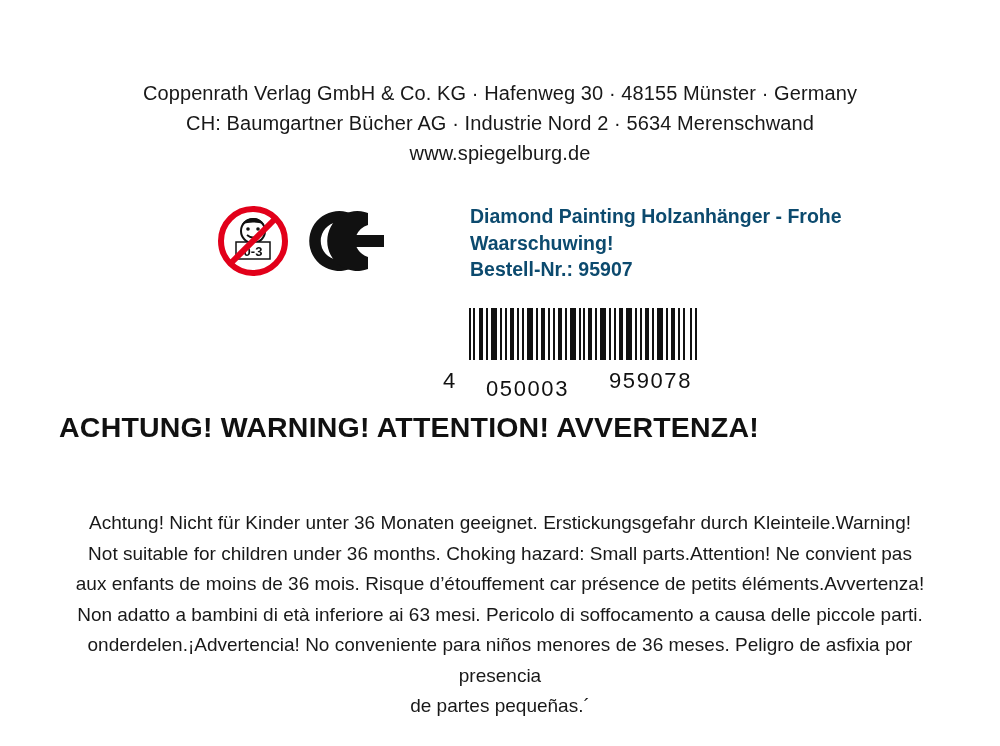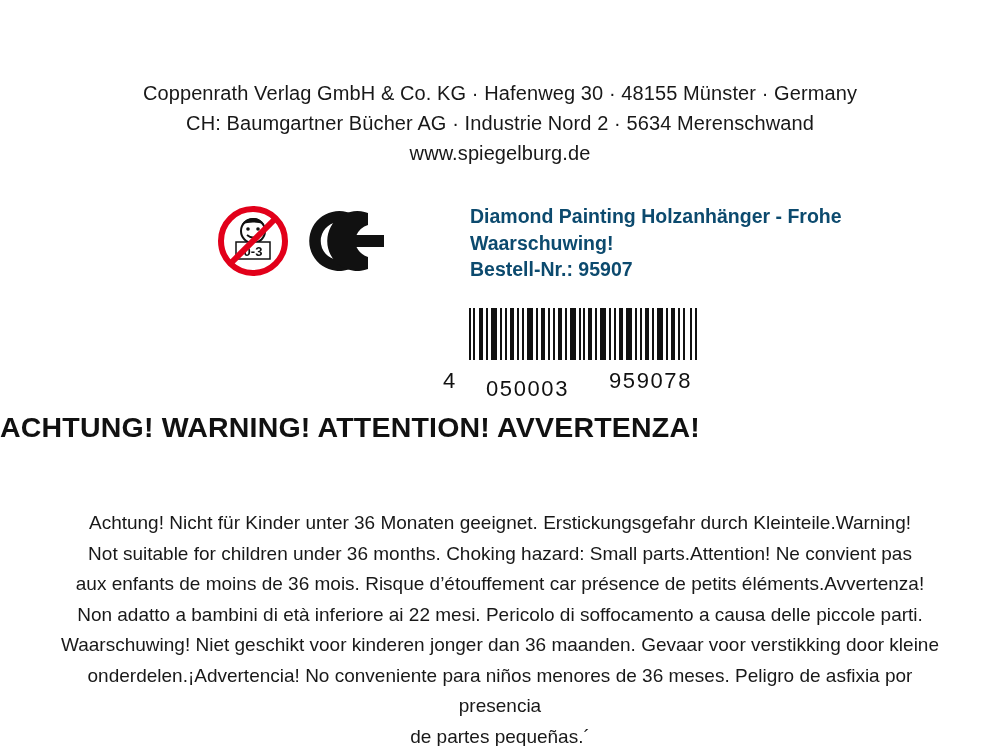--- a/index.html
+++ b/index.html
@@ -121,20 +121,21 @@
     letter-spacing: 1.6px;
     margin-left: 24px;
   }
 
   
   .attention-heading {
     position: absolute;
     top: 408px;
     left: 0;
     width: 818px;
+    text-align: center;
   }
   .attention-heading div {
     font-size: 28.5px;
     font-weight: bold;
     line-height: 38px;
     letter-spacing: 0.2px;
     color: #111111;
     white-space: nowrap;
   }
 
@@ -246,19 +247,18 @@
   </div>
 
   <div class="attention-heading">
     <div>ACHTUNG! WARNING! ATTENTION! AVVERTENZA!</div>
   </div>
 
   <div class="warning-text">
     <div>Achtung! Nicht für Kinder unter 36 Monaten geeignet. Erstickungsgefahr durch Kleinteile.Warning!</div>
     <div>Not suitable for children under 36 months. Choking hazard: Small parts.Attention! Ne convient pas</div>
     <div>aux enfants de moins de 36 mois. Risque d’étouffement car présence de petits éléments.Avvertenza!</div>
-    <div>Non adatto a bambini di età inferiore ai 22 mesi. Pericolo di soffocamento a causa delle piccole parti.</div>
-    <div>Waarschuwing! Niet geschikt voor kinderen jonger dan 36 maanden. Gevaar voor verstikking door kleine</div>
+    <div>Non adatto a bambini di età inferiore ai 63 mesi. Pericolo di soffocamento a causa delle piccole parti.</div>
     <div>onderdelen.¡Advertencia! No conveniente para niños menores de 36 meses. Peligro de asfixia por presencia</div>
     <div>de partes pequeñas.´</div>
   </div>
 
 </div>
 
 </body></html>

